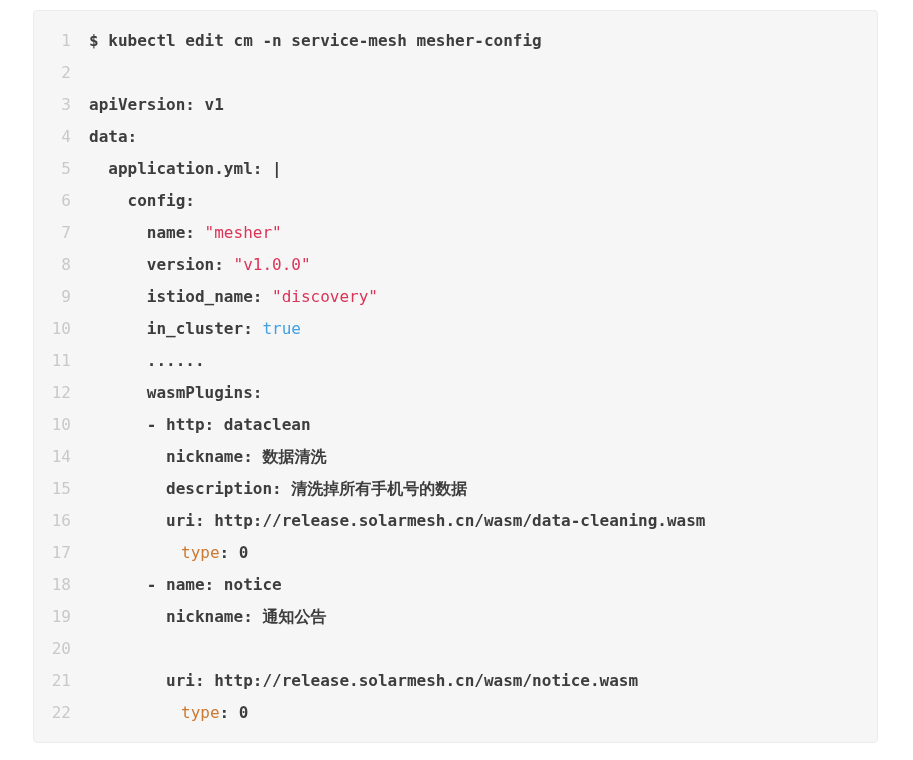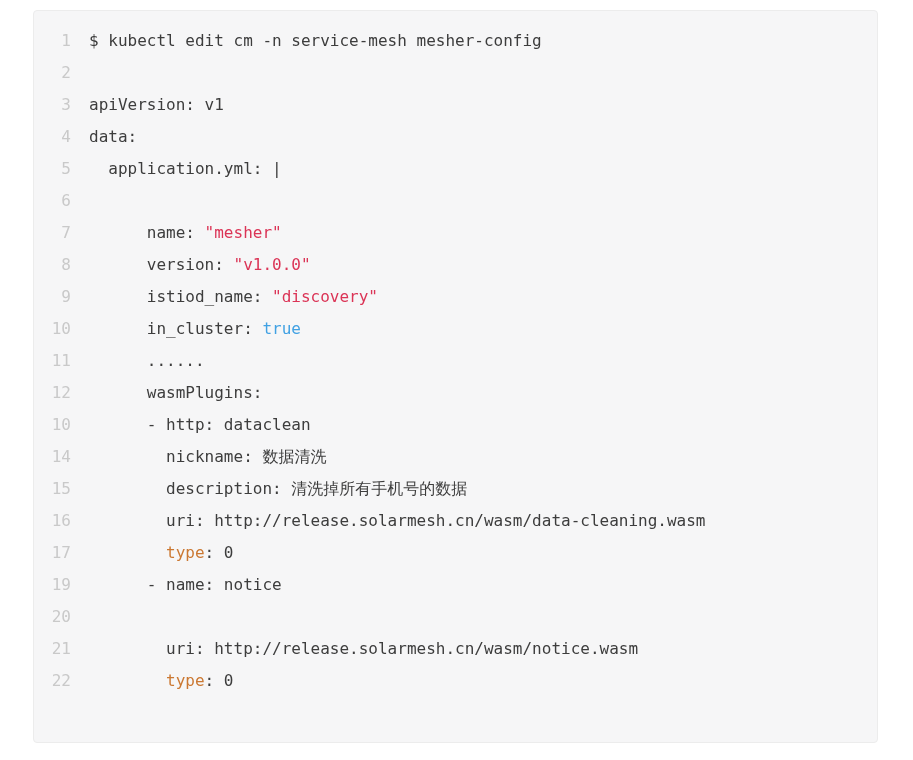--- a/index.html
+++ b/index.html
@@ -37,45 +37,46 @@
     white-space:pre;
   }
   .ln{
     flex:0 0 37px;
     text-align:right;
     color:var(--c-linenum);
     margin-right:18px;
     user-select:none;
   }
   .code-text{color:var(--c-plain);}
-  .seg-plain{color:var(--c-plain);}
+  .seg-plain{color:var(--c-plain);font-weight:bold;}
   .seg-string{color:var(--c-string);}
   .seg-literal{color:var(--c-literal);}
-  .seg-keyword{color:var(--c-keyword);}
+  .seg-keyword{color:var(--c-keyword);margin-left:15px;}
 </style>
 </head>
 <body>
 
 <div class="code-block">
   <div id="code-lines">
       <div class="code-line"><span class="ln">1</span><span class="code-text"><span class="seg-plain">$ kubectl edit cm -n service-mesh mesher-config</span></span></div>
       <div class="code-line"><span class="ln">2</span><span class="code-text"></span></div>
       <div class="code-line"><span class="ln">3</span><span class="code-text"><span class="seg-plain">apiVersion: v1</span></span></div>
       <div class="code-line"><span class="ln">4</span><span class="code-text"><span class="seg-plain">data:</span></span></div>
       <div class="code-line"><span class="ln">5</span><span class="code-text"><span class="seg-plain">  application.yml: |</span></span></div>
-      <div class="code-line"><span class="ln">6</span></div>
+      <div class="code-line"><span class="ln">6</span><span class="code-text"><span class="seg-plain">    config:</span></span></div>
       <div class="code-line"><span class="ln">7</span><span class="code-text"><span class="seg-plain">      name: </span><span class="seg-string">"mesher"</span></span></div>
       <div class="code-line"><span class="ln">8</span><span class="code-text"><span class="seg-plain">      version: </span><span class="seg-string">"v1.0.0"</span></span></div>
       <div class="code-line"><span class="ln">9</span><span class="code-text"><span class="seg-plain">      istiod_name: </span><span class="seg-string">"discovery"</span></span></div>
       <div class="code-line"><span class="ln">10</span><span class="code-text"><span class="seg-plain">      in_cluster: </span><span class="seg-literal">true</span></span></div>
       <div class="code-line"><span class="ln">11</span><span class="code-text"><span class="seg-plain">      ......</span></span></div>
       <div class="code-line"><span class="ln">12</span><span class="code-text"><span class="seg-plain">      wasmPlugins:</span></span></div>
       <div class="code-line"><span class="ln">10</span><span class="code-text"><span class="seg-plain">      - http: dataclean</span></span></div>
       <div class="code-line"><span class="ln">14</span><span class="code-text"><span class="seg-plain">        nickname: 数据清洗</span></span></div>
       <div class="code-line"><span class="ln">15</span><span class="code-text"><span class="seg-plain">        description: 清洗掉所有手机号的数据</span></span></div>
       <div class="code-line"><span class="ln">16</span><span class="code-text"><span class="seg-plain">        uri: http://release.solarmesh.cn/wasm/data-cleaning.wasm</span></span></div>
       <div class="code-line"><span class="ln">17</span><span class="code-text"><span class="seg-plain">        </span><span class="seg-keyword">type</span><span class="seg-plain">: 0</span></span></div>
-      <div class="code-line"><span class="ln">19</span><span class="code-text"><span class="seg-plain">      - name: notice</span></span></div>
+      <div class="code-line"><span class="ln">18</span><span class="code-text"><span class="seg-plain">      - name: notice</span></span></div>
+      <div class="code-line"><span class="ln">19</span><span class="code-text"><span class="seg-plain">        nickname: 通知公告</span></span></div>
       <div class="code-line"><span class="ln">20</span></div>
       <div class="code-line"><span class="ln">21</span><span class="code-text"><span class="seg-plain">        uri: http://release.solarmesh.cn/wasm/notice.wasm</span></span></div>
       <div class="code-line"><span class="ln">22</span><span class="code-text"><span class="seg-plain">        </span><span class="seg-keyword">type</span><span class="seg-plain">: 0</span></span></div>
     </div>
 </div>
 
 </body></html>

